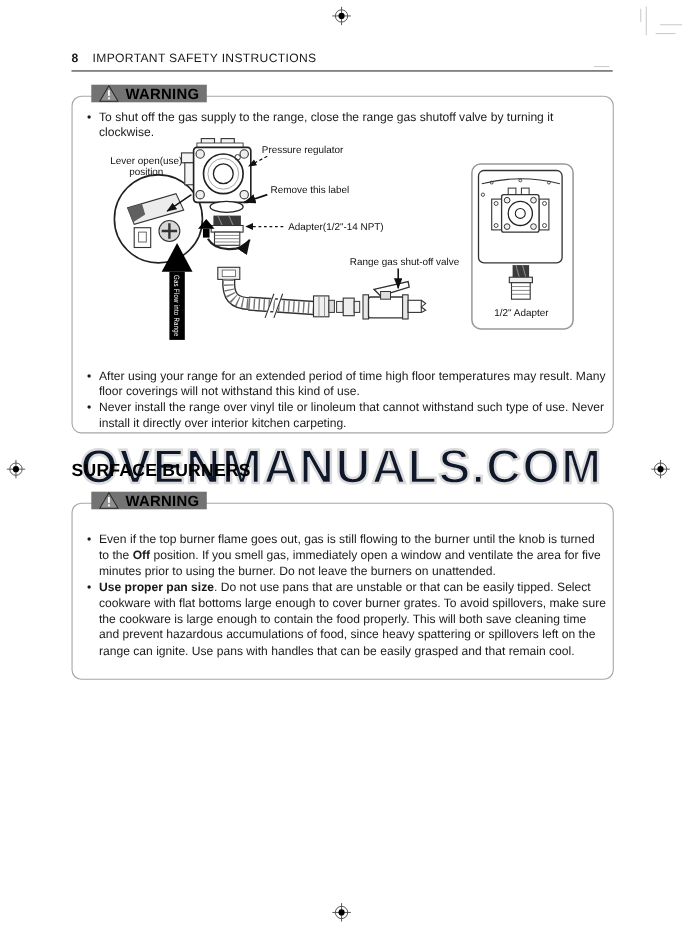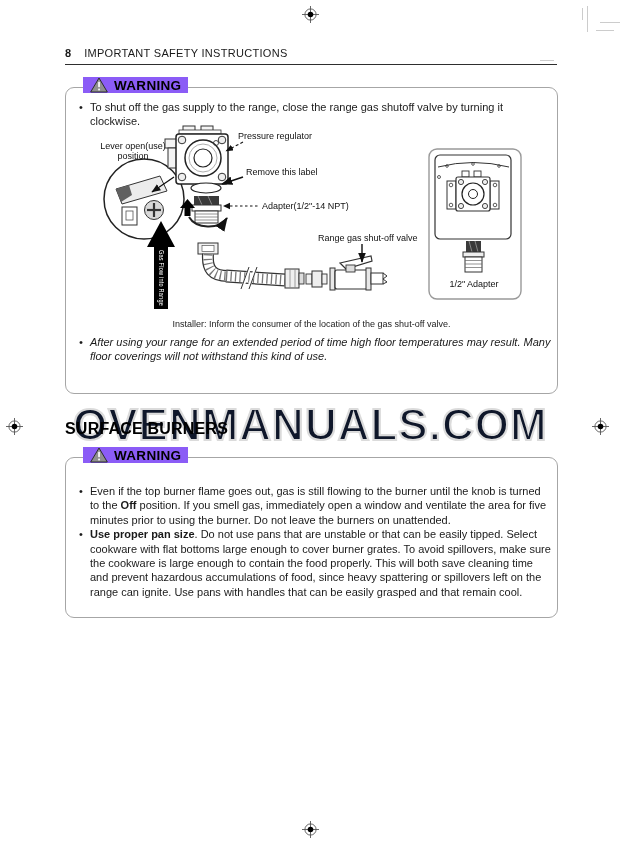--- a/index.html
+++ b/index.html
@@ -18,31 +18,31 @@
   .header-title { letter-spacing:0.3px; }
 
   
   .wbox {
     position:absolute; left:65px; width:491px; background:#fff;
     border:1.6px solid #a6a6a6; border-radius:9px;
   }
   #wbox1 { top:87px;  height:305px; }
   #wbox2 { top:457px; height:159px; }
   .legend {
-    position:absolute; top:-11px; left:17px; background:#8b5cf6; padding:0 7px;
+    position:absolute; top:-11px; left:17px; background:#737373; padding:0 7px;
     display:flex; align-items:center; gap:6px;
     font-weight:bold; font-size:13.5px; color:#000; letter-spacing:0.3px;
   }
   .blist { list-style:none; margin:0; padding:0; font-size:11px; }
   .blist li { position:relative; padding-left:13px; }
   .blist li::before { content:"\2022"; position:absolute; left:2px; }
   #wbox1 .blist { line-height:14.3px; }
   #wbox2 .blist { line-height:14.4px;margin-top:15px; }
   .b1 { position:absolute; top:12px;  left:11px; right:6px; }
-  .b2 { position:absolute; top:247px; left:11px; right:5px;font-style:italic; }
+  .b2 { position:absolute; top:247px; left:11px; right:5px; }
   .b3 { position:absolute; top:11px;  left:11px; right:6px; }
   .diagram { position:absolute; left:0; top:29px; }
   .caption { position:absolute; top:231px; left:0; width:100%; text-align:center; font-size:9px; color:#222; }
 
   
   svg text { font-family:"Liberation Sans", sans-serif; font-size:9px; fill:#111; }
   svg .flowtxt { font-size:7px; fill:#fff; letter-spacing:0.3px; }
 
   
   .watermark {
@@ -258,24 +258,24 @@
         <line x1="409" y1="124" x2="412" y2="135" stroke="#888" stroke-width="1"></line>
         <rect x="397" y="135" width="21" height="5" fill="#eee" stroke="#333" stroke-width="1"></rect>
         <rect x="399" y="140" width="17" height="15" fill="#fff" stroke="#333" stroke-width="1"></rect>
         <line x1="399" y1="143.5" x2="416" y2="143.5" stroke="#666" stroke-width="0.7"></line>
         <line x1="399" y1="147" x2="416" y2="147" stroke="#666" stroke-width="0.7"></line>
         <line x1="399" y1="150.5" x2="416" y2="150.5" stroke="#666" stroke-width="0.7"></line>
       </g>
       <text x="408" y="170" text-anchor="middle">1/2" Adapter</text>
     </svg>
 
-    <div class="caption">Installer: Inform the consumer of the location of the gas shut-off valve.</div>
 
     <ul class="blist b2">
       <li>After using your range for an extended period of time high floor temperatures may result. Many floor coverings will not withstand this kind of use.</li>
+      <li>Never install the range over vinyl tile or linoleum that cannot withstand such type of use. Never install it directly over interior kitchen carpeting.</li>
     </ul>
   </div>
 
   <div class="section-title">SURFACE BURNERS</div>
 
   <div class="wbox" id="wbox2">
     <div class="legend">
       <svg width="18" height="16" viewBox="0 0 18 16">
         <polygon points="9,1 17.3,15 0.7,15" fill="#8f8f8f" stroke="#2b2b2b" stroke-width="1" stroke-linejoin="round"></polygon>
         <rect x="8.2" y="4.8" width="1.7" height="5.4" rx="0.6" fill="#fff"></rect>

